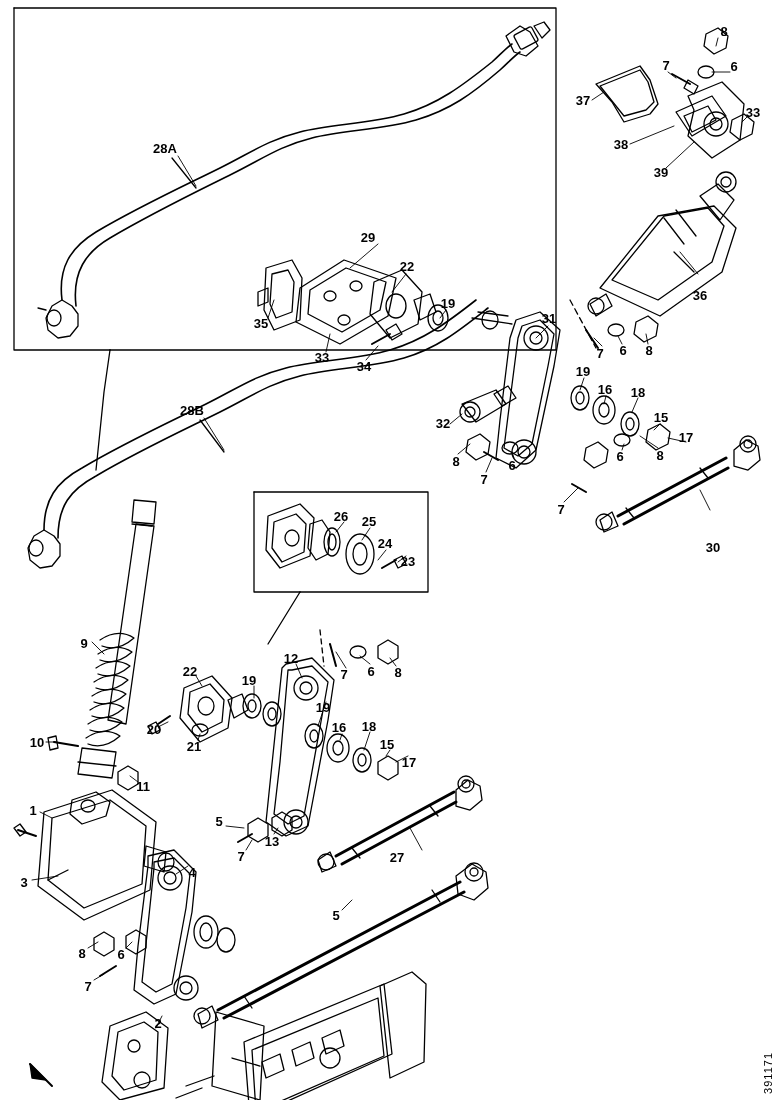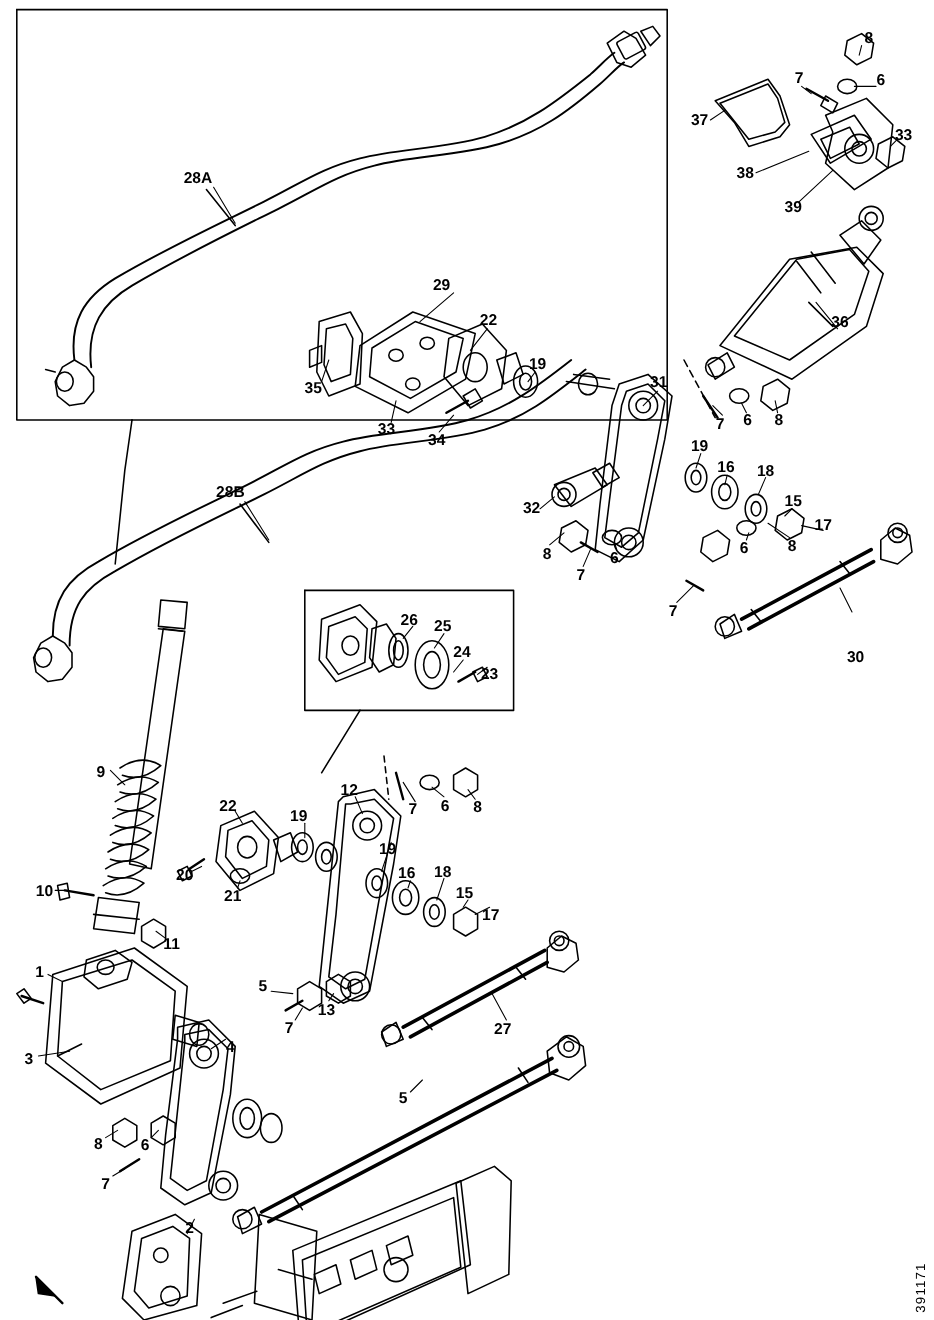--- a/index.html
+++ b/index.html
@@ -441,21 +441,21 @@
   <div class="callouts-layer">
     <div class="callout" style="left:165px; top:148px;text-align:right;">28A</div>
     <div class="callout" style="left:192px; top:410px;">28B</div>
     <div class="callout" style="left:583px; top:100px;">37</div>
     <div class="callout" style="left:724px; top:31px;">8</div>
     <div class="callout" style="left:666px; top:65px;">7</div>
     <div class="callout" style="left:734px; top:66px;">6</div>
     <div class="callout" style="left:753px; top:112px;">33</div>
     <div class="callout" style="left:621px; top:144px;">38</div>
     <div class="callout" style="left:661px; top:172px;">39</div>
-    <div class="callout" style="left:700px; top:268px;">36</div>
+    <div class="callout" style="left:700px; top:295px;">36</div>
     <div class="callout" style="left:358px; top:237px;margin-left:10px;">29</div>
     <div class="callout" style="left:407px; top:266px;">22</div>
     <div class="callout" style="left:261px; top:323px;">35</div>
     <div class="callout" style="left:322px; top:357px;">33</div>
     <div class="callout" style="left:364px; top:366px;">34</div>
     <div class="callout" style="left:448px; top:303px;">19</div>
     <div class="callout" style="left:549px; top:318px;">31</div>
     <div class="callout" style="left:600px; top:353px;">7</div>
     <div class="callout" style="left:623px; top:350px;">6</div>
     <div class="callout" style="left:649px; top:350px;">8</div>
@@ -496,18 +496,18 @@
     <div class="callout" style="left:344px; top:674px;">7</div>
     <div class="callout" style="left:371px; top:671px;">6</div>
     <div class="callout" style="left:398px; top:672px;">8</div>
     <div class="callout" style="left:339px; top:727px;">16</div>
     <div class="callout" style="left:369px; top:726px;">18</div>
     <div class="callout" style="left:387px; top:744px;">15</div>
     <div class="callout" style="left:409px; top:762px;">17</div>
     <div class="callout" style="left:219px; top:821px;">5</div>
     <div class="callout" style="left:241px; top:856px;">7</div>
     <div class="callout" style="left:272px; top:841px;">13</div>
-    <div class="callout" style="left:419px; top:857px;">27</div>
+    <div class="callout" style="left:397px; top:857px;">27</div>
   </div>
 
   <div class="corner-code">391171</div>
 
 </div>
 
 </body></html>

